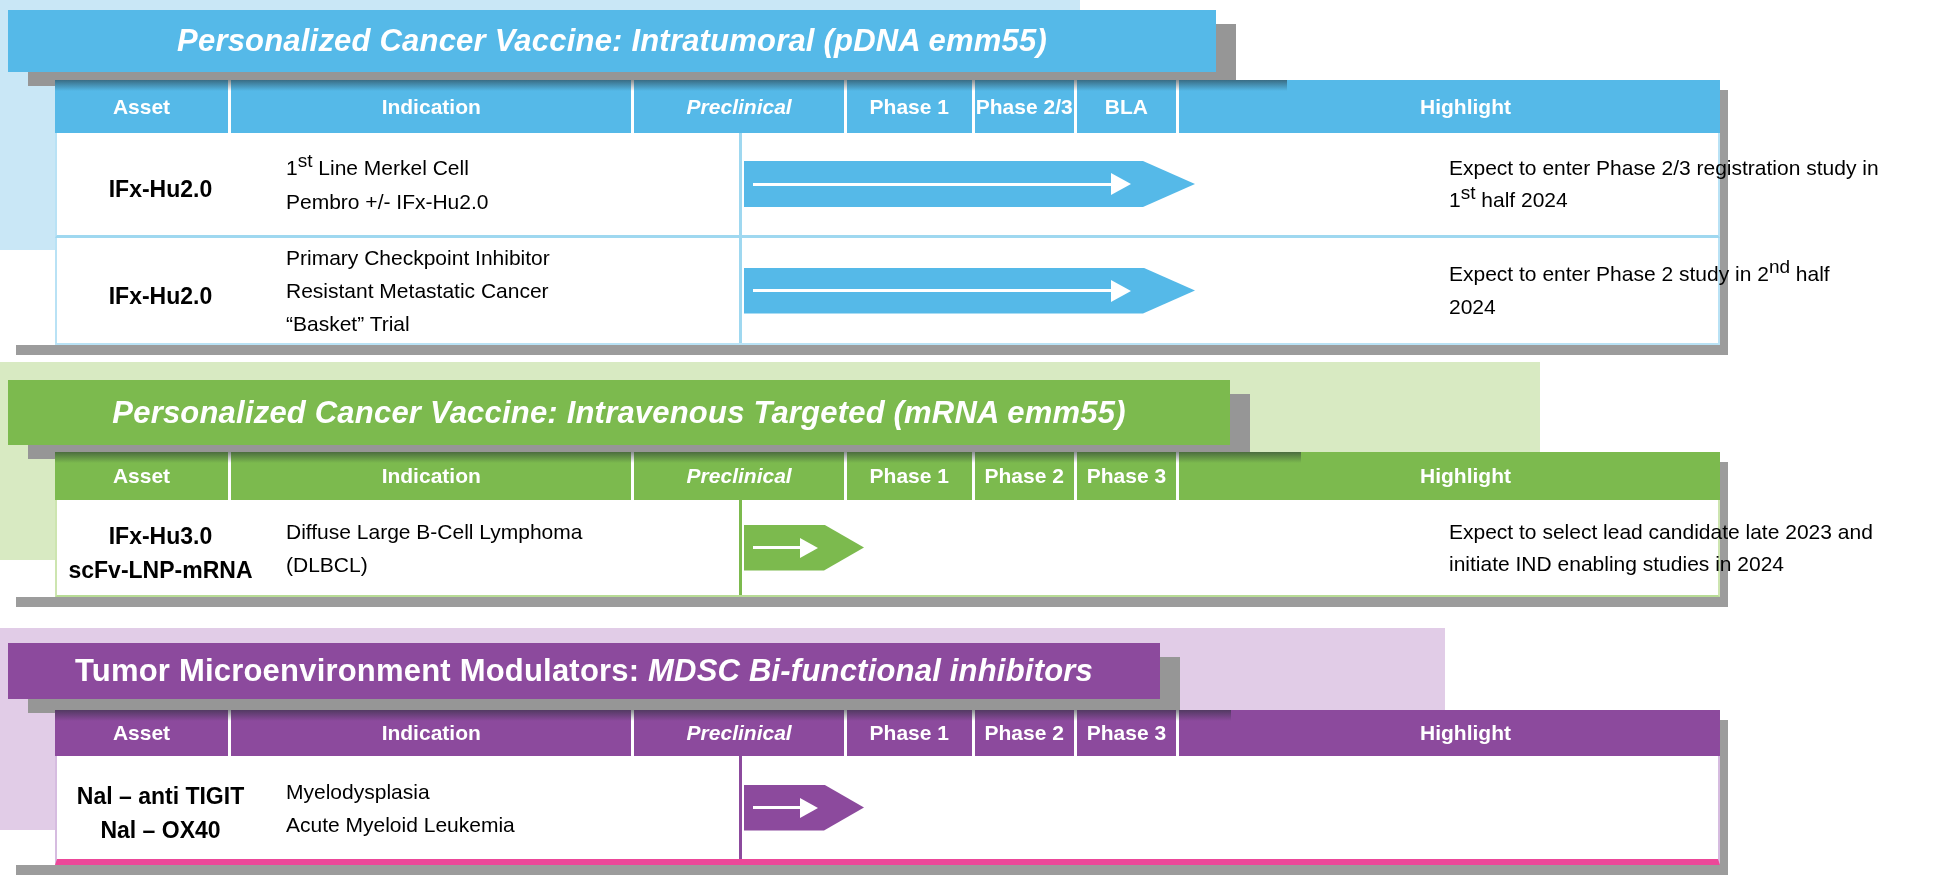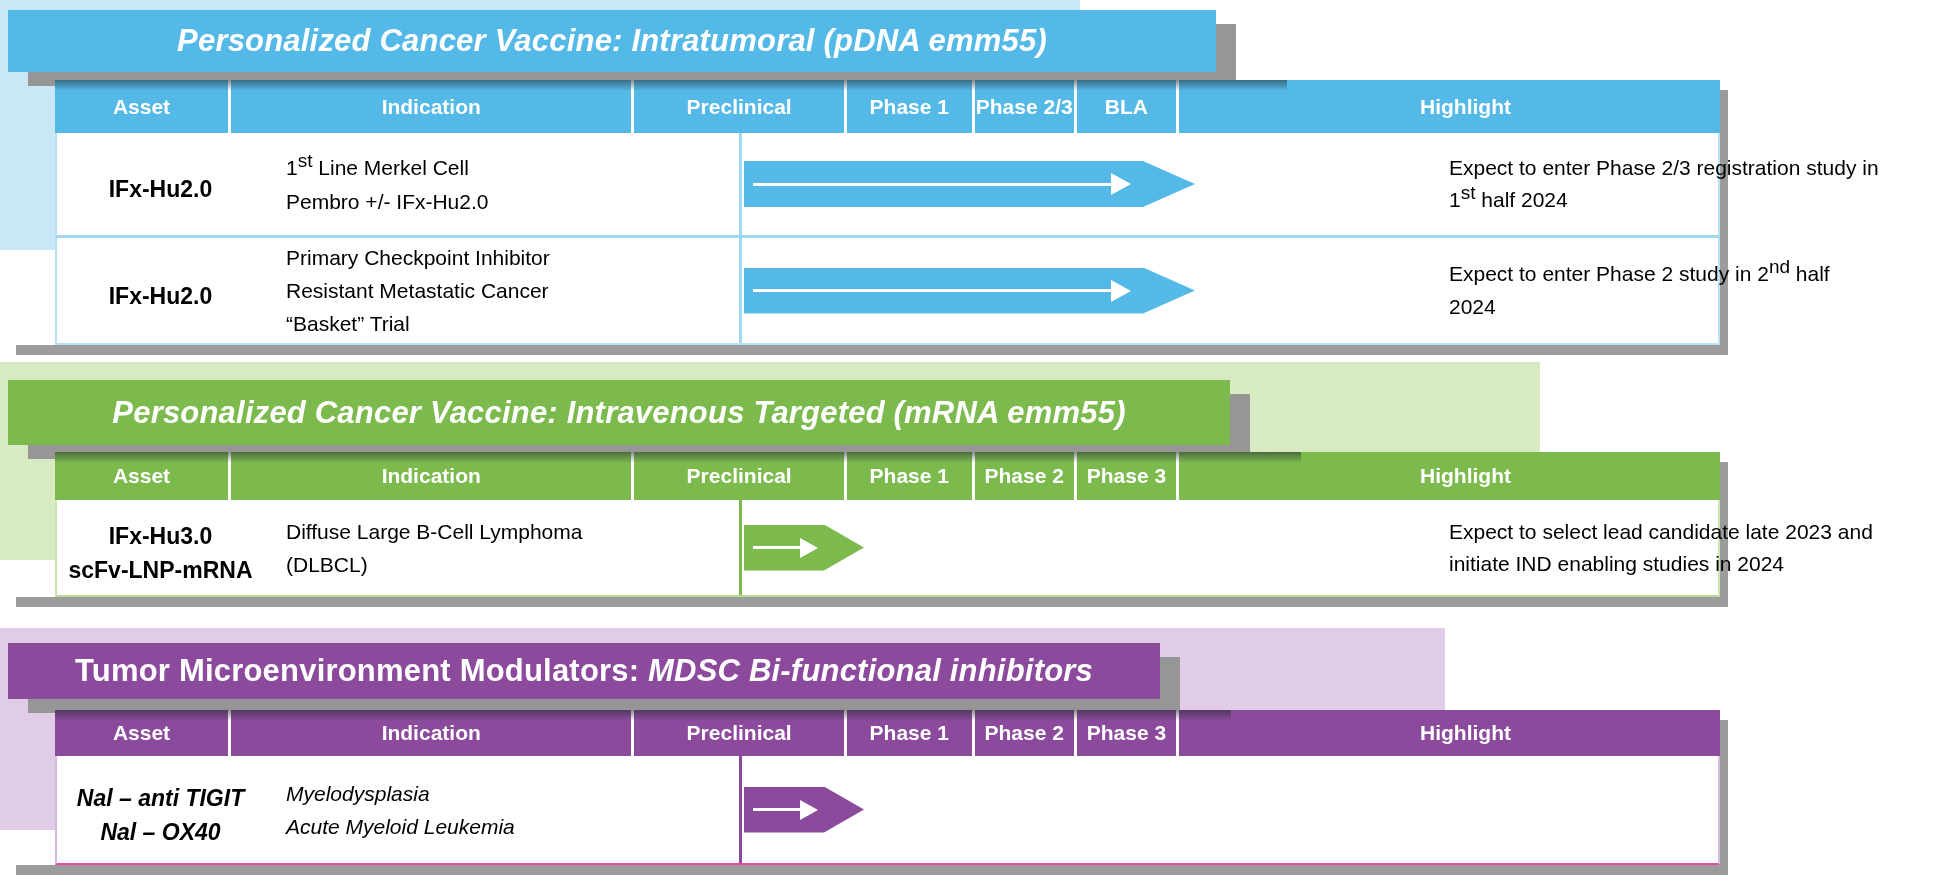--- a/index.html
+++ b/index.html
@@ -14,21 +14,21 @@
               white-space:nowrap;}
   .title-text .upright{font-style:normal;}
 
   .ptable{position:absolute;width:1665px;box-shadow:8px 10px 0 #9c9c9c;padding-left:47px;}
   .hdr{position:relative;display:flex;}
   .hdr::before{content:"";position:absolute;left:0;top:0;height:11px;pointer-events:none;
                background:linear-gradient(180deg,rgba(35,45,50,.55),rgba(35,45,50,0));}
   .hcell{box-sizing:border-box;display:flex;align-items:center;justify-content:center;
          color:#fff;font-weight:bold;font-size:21px;border-right:3px solid #fff;}
   .hcell:last-child{border-right:none;margin-left:32px;}
-  .c-asset{width:207px;}  .c-ind{width:475px;text-align:right;}  .c-pre{width:250px;}
+  .c-asset{width:207px;}  .c-ind{width:475px;text-align:right;}  .c-pre{width:250px;font-style:italic;}
   .c-p1{width:150px;}     .c-p2{width:120px;}   .c-p3{width:120px;}  .c-hl{width:600px;}
 
   .prow{position:relative;background:#fff;box-sizing:border-box;}
   .prow::after{content:"";position:absolute;left:682px;top:0;bottom:0;width:3px;}
   .cell-asset{position:absolute;left:0;top:10px;bottom:0;width:207px;display:flex;flex-direction:column;
               align-items:center;justify-content:center;font-weight:bold;font-size:23px;color:#000;
               line-height:34px;}
   .cell-ind{position:absolute;left:207px;top:0;bottom:0;width:475px;box-sizing:border-box;
             padding-left:22px;display:flex;flex-direction:column;justify-content:center;
             font-size:21px;color:#000;line-height:33px;}
@@ -74,21 +74,21 @@
   .table2 .prow{border-left:2px solid #CDE5B0;border-right:2px solid #CDE5B0;}
   .table2 .prow::after{background:#7CBA4E;}
   .table2 .arrow{background:#7CBA4E;}
 
   
   .bg3{left:0;top:628px;width:1445px;height:202px;background:#E1CCE7;}
   .title3{left:8px;top:643px;width:1152px;height:56px;background:#8C4A9D;text-align:center;}
   .table3{top:710px;left:8px;}
   .table3 .hdr{height:46px;background:#8C4A9D;}
   .table3 .hdr::before{width:1176px;}
-  .table3 .rowA{height:109px;border-bottom:2px solid #ec4899;font-style:italic;}
+  .table3 .rowA{height:109px;border-bottom:6px solid #ec4899;}
   .table3 .prow{border-left:2px solid #D6BCE0;border-right:2px solid #D6BCE0;}
   .table3 .prow::after{background:#8C4A9D;}
   .table3 .arrow{background:#8C4A9D;}
 </style>
 </head>
 <body>
 
 <div class="canvas">
 
   <div class="bg-offset bg1"></div>

